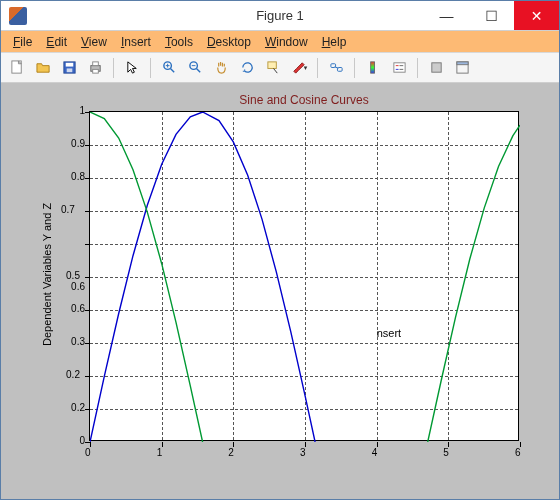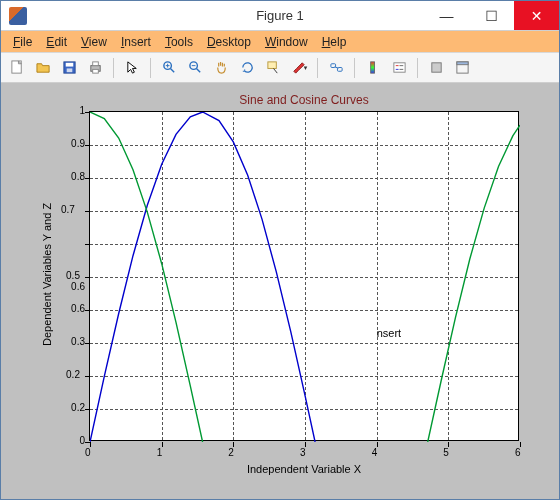--- a/index.html
+++ b/index.html
@@ -327,21 +327,20 @@
         <div class="tick y" style="top: 33px; left: -5px;"></div>
         <div class="tick y" style="top: 0px; left: -5px;"></div>
         <svg width="430" height="330" style="position: absolute; left: 0px; top: 0px;">
           <path d="M0.0 330.0 L14.3 264.4 L28.7 201.5 L43.0 143.7 L57.3 93.3 L71.7 52.3 L86.0 22.4 L100.3 4.8 L112.6 0.0 L129.0 8.6 L143.3 29.9 L157.7 63.2 L172.0 107.1 L186.3 159.9 L200.7 219.4 L215.0 283.4 L225.1 330.0 " fill="none" stroke="#0000cc" stroke-width="1.4"></path>
           <path d="M0.0 0.0 L14.3 6.6 L28.7 26.0 L43.0 57.7 L57.3 100.1 L71.7 151.7 L86.0 210.4 L100.3 273.9 L112.6 330.0 " fill="none" stroke="#009933" stroke-width="1.4"></path>
           <path d="M337.7 330.0 L351.2 268.5 L365.5 205.3 L379.8 147.0 L394.2 96.1 L408.5 54.5 L422.8 23.9 L430.0 13.1 " fill="none" stroke="#009933" stroke-width="1.4"></path>
         </svg>
         <div class="annotation" style="left: 286.667px; top: 215.1px;">nsert</div>
       </div>
       <div class="chart-title" style="left: 88px; width: 430px; top: 10px;">Sine and Cosine Curves</div>
-      <div class="axis-label" style="left: 88px; width: 430px; text-align: center; top: 380px;">Independent Variable X</div>
       <div class="axis-label ylabel" style="left: 40px; top: 263px;">Dependent Variables Y and Z</div>
       <div class="tick-label-x" style="left: 84px; top: 364px;">0</div>
       <div class="tick-label-x" style="left: 155.667px; top: 364px;">1</div>
       <div class="tick-label-x" style="left: 227.333px; top: 364px;">2</div>
       <div class="tick-label-x" style="left: 299px; top: 364px;">3</div>
       <div class="tick-label-x" style="left: 370.667px; top: 364px;">4</div>
       <div class="tick-label-x" style="left: 442.333px; top: 364px;">5</div>
       <div class="tick-label-x" style="left: 514px; top: 364px;">6</div>
       <div class="tick-label-y" style="top: 352px; left: 60px; width: 24px; text-align: right;">0</div>
       <div class="tick-label-y" style="top: 319px; left: 60px; width: 24px; text-align: right;">0.2</div>

